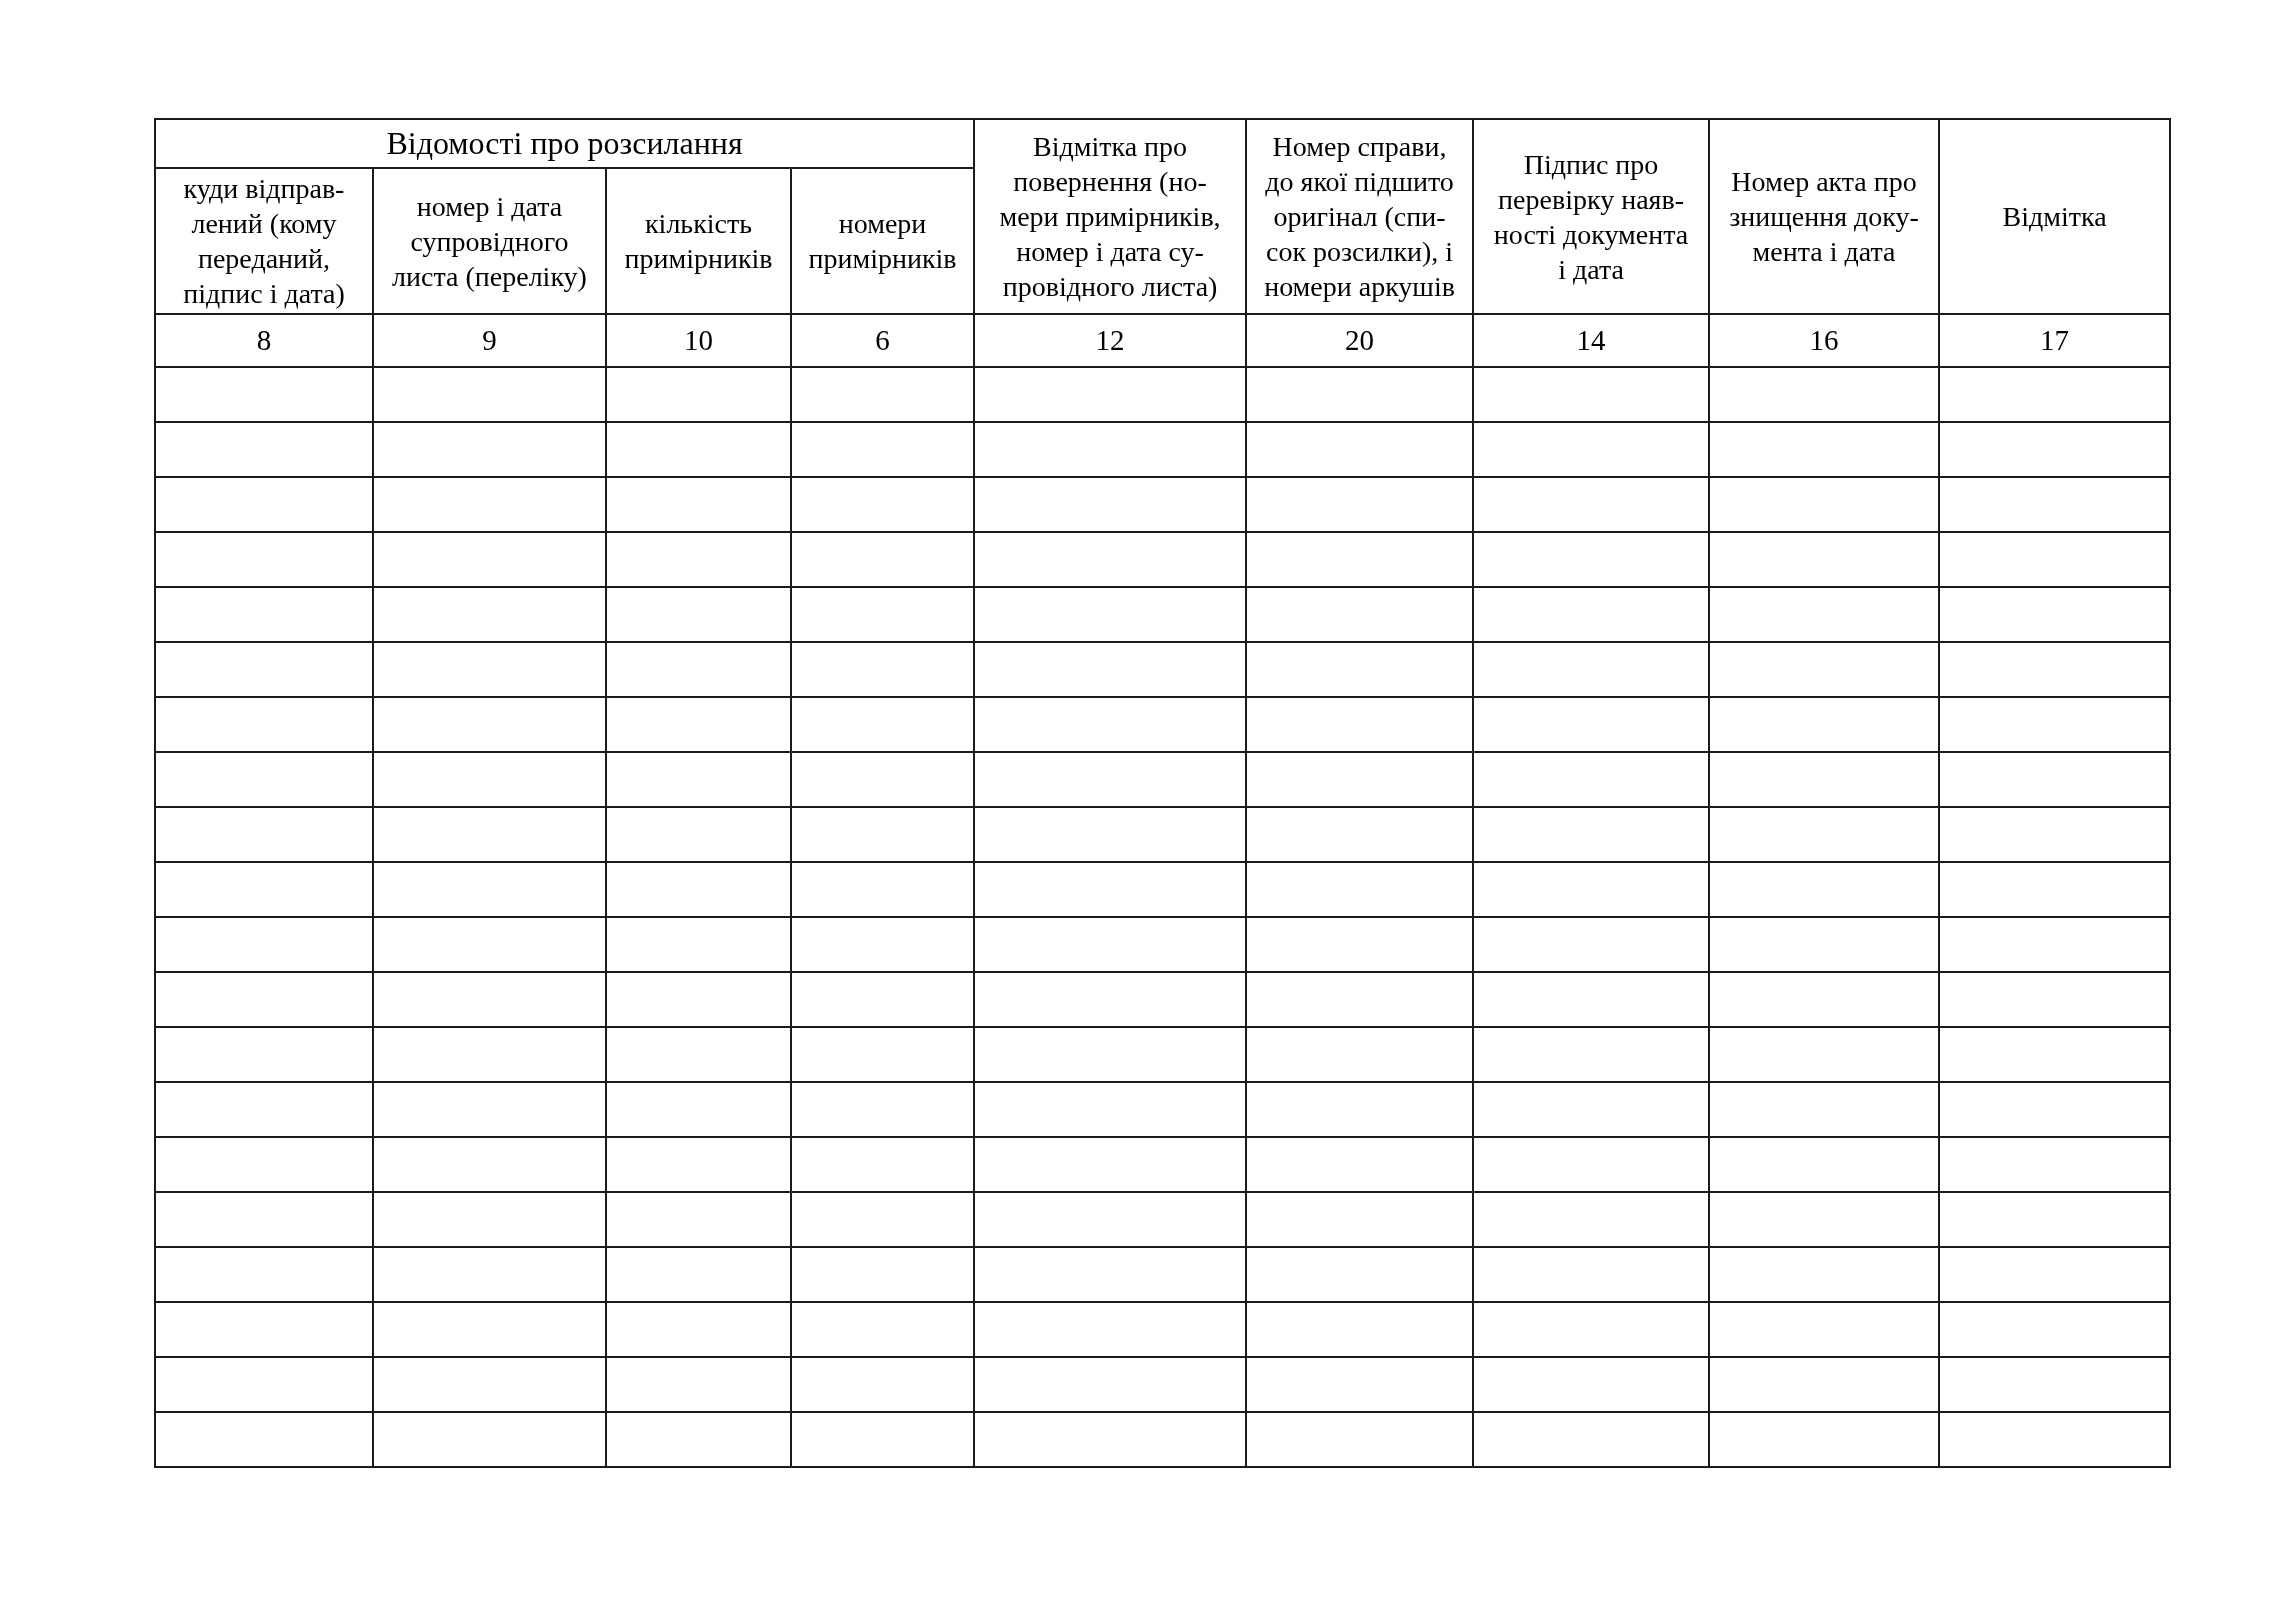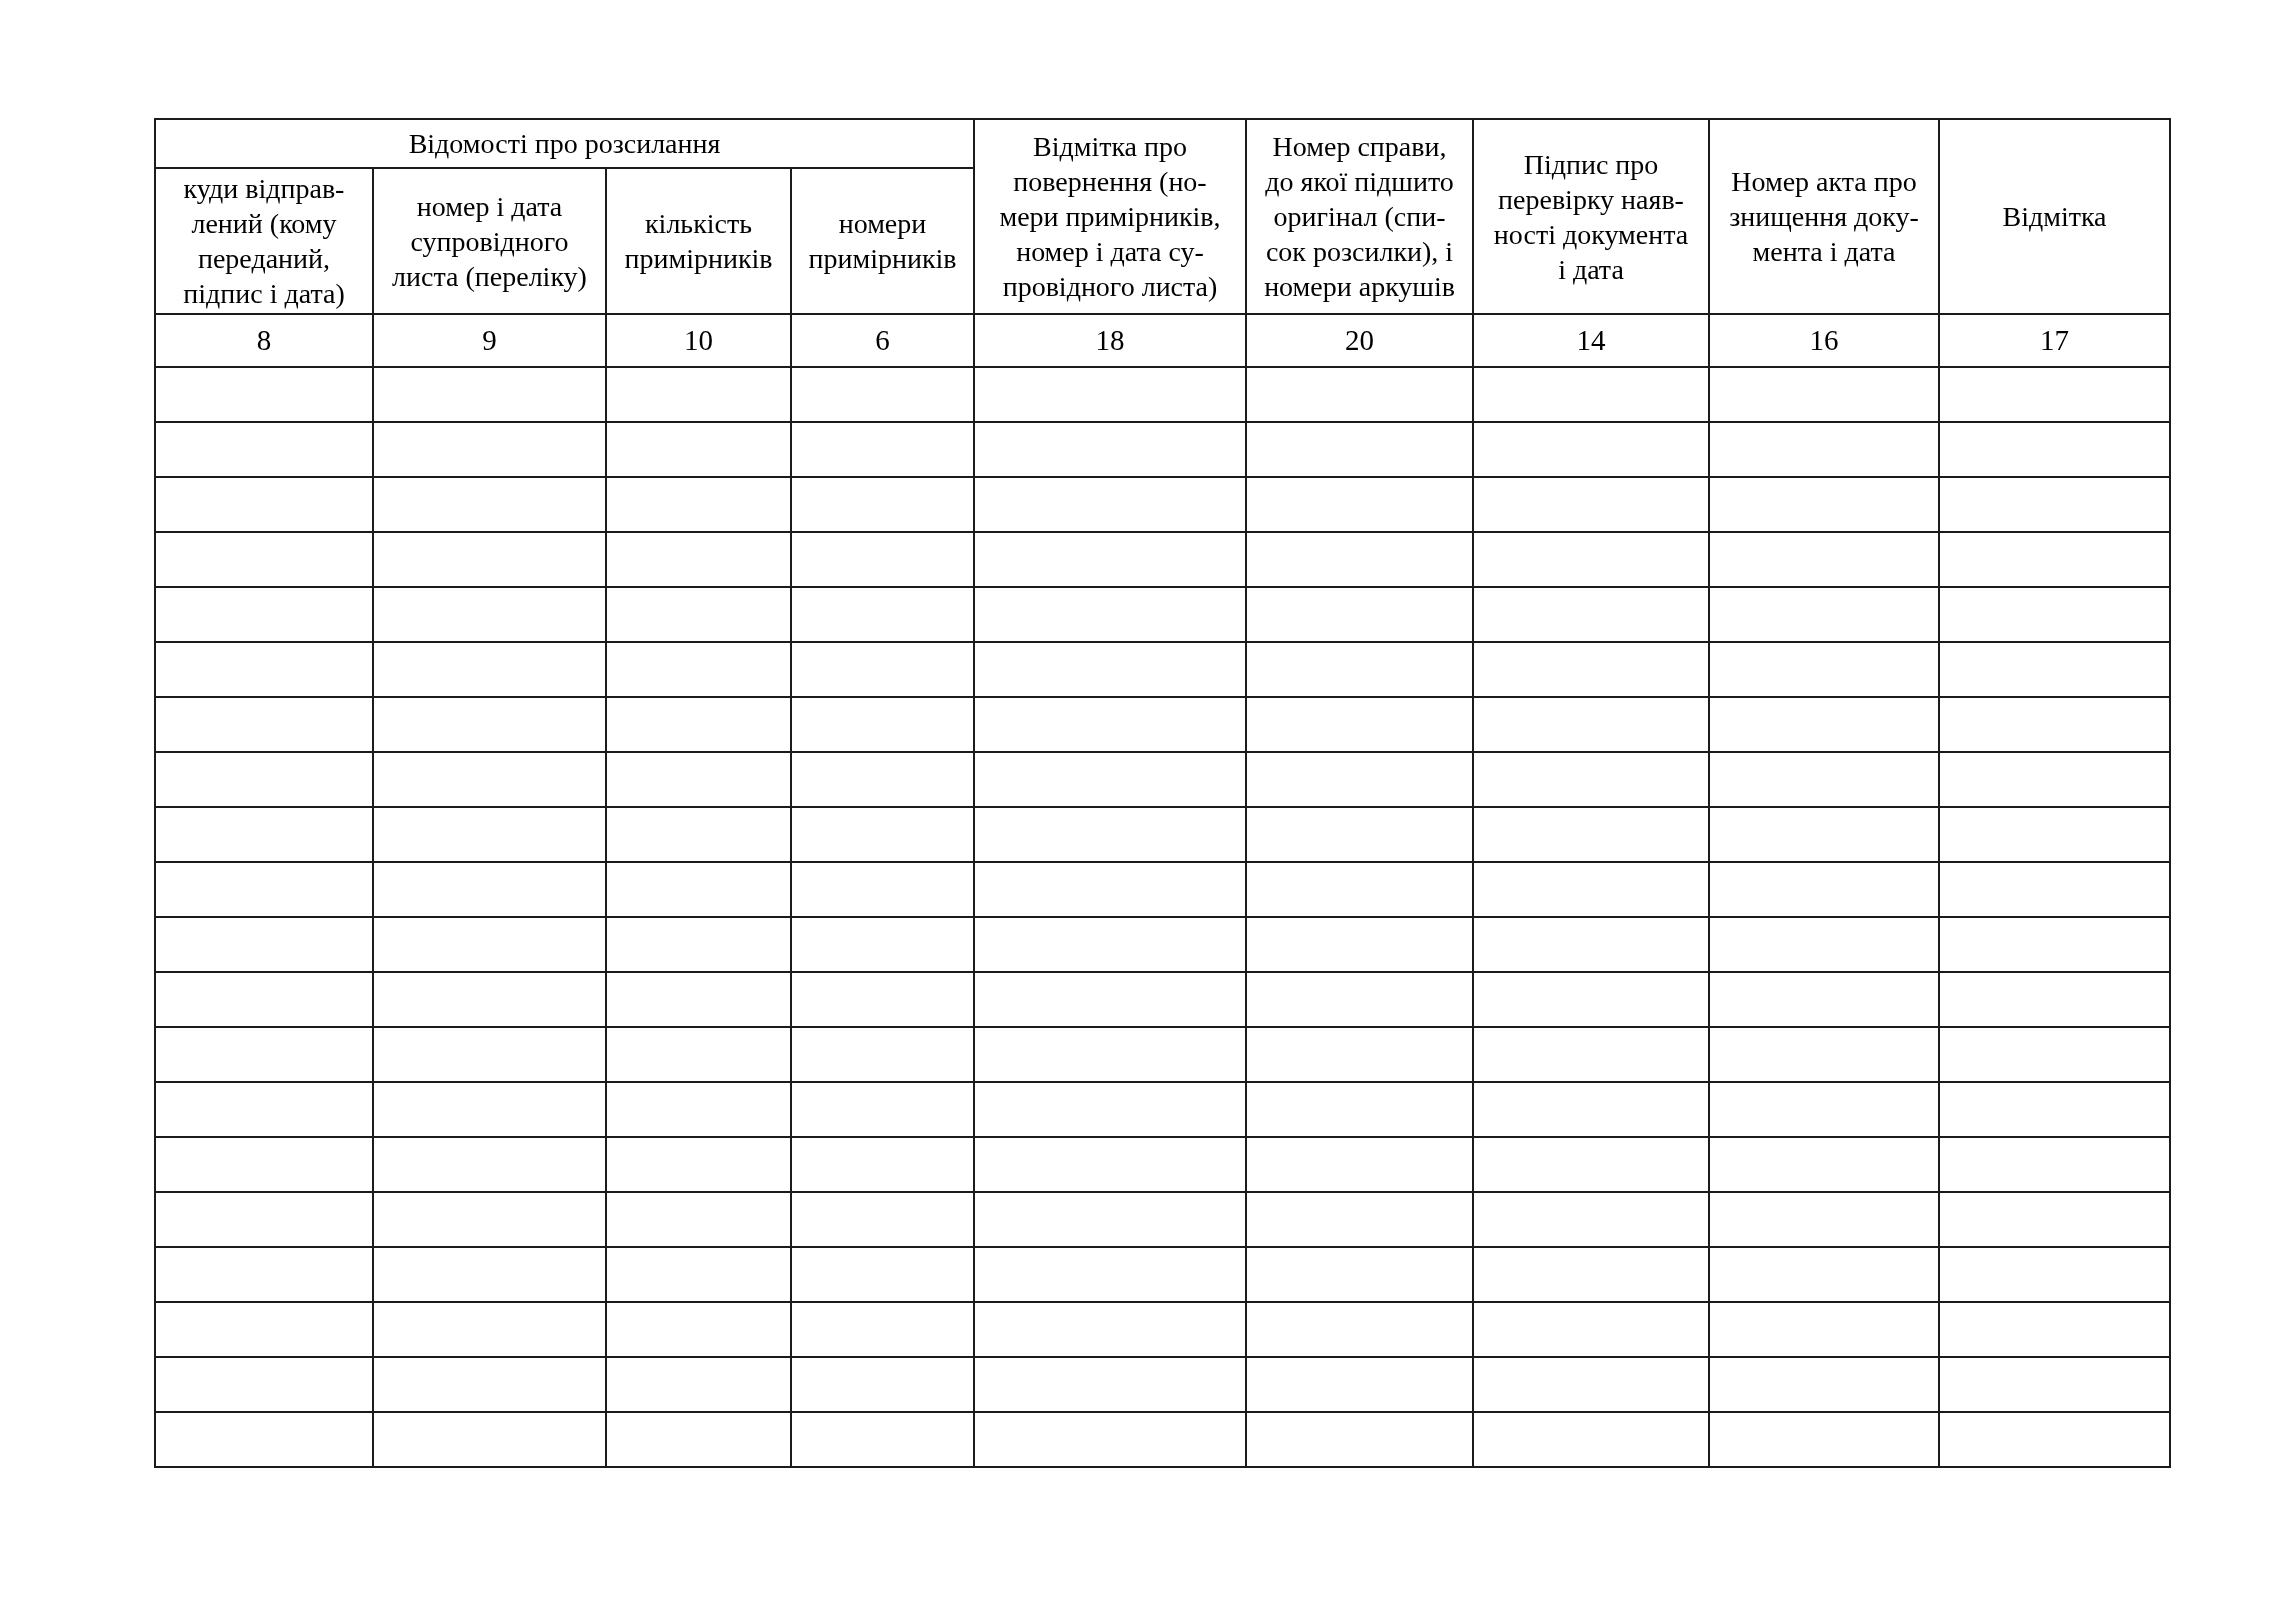--- a/index.html
+++ b/index.html
@@ -35,21 +35,21 @@
   tr.row-group-header { height: 49px; }
   tr.row-sub-header  { height: 141px; }
   tr.row-numbers     { height: 53px; }
   tbody tr.body-row  { height: 55px; }
   .hdr {
     font-size: 28px;
     line-height: 35px;
     white-space: pre-line;
   }
   .grp {
-    font-size: 28px;
+    font-size: 32px;
     line-height: 33px;
   }
   .num {
     font-size: 29px;
     line-height: 33px;
   }
   tbody td { font-size: 27.4px; }
 </style>
 </head>
 <body>
@@ -100,21 +100,21 @@
         <th class="hdr">кількість
 примірників</th>
         <th class="hdr">номери
 примірників</th>
       </tr>
       <tr class="row-numbers">
         <td class="num">8</td>
         <td class="num">9</td>
         <td class="num">10</td>
         <td class="num">6</td>
-        <td class="num">18</td>
+        <td class="num">12</td>
         <td class="num">20</td>
         <td class="num">14</td>
         <td class="num">16</td>
         <td class="num">17</td>
       </tr>
     </thead>
     <tbody>
         <tr class="body-row">
           <td></td>
           <td></td>

